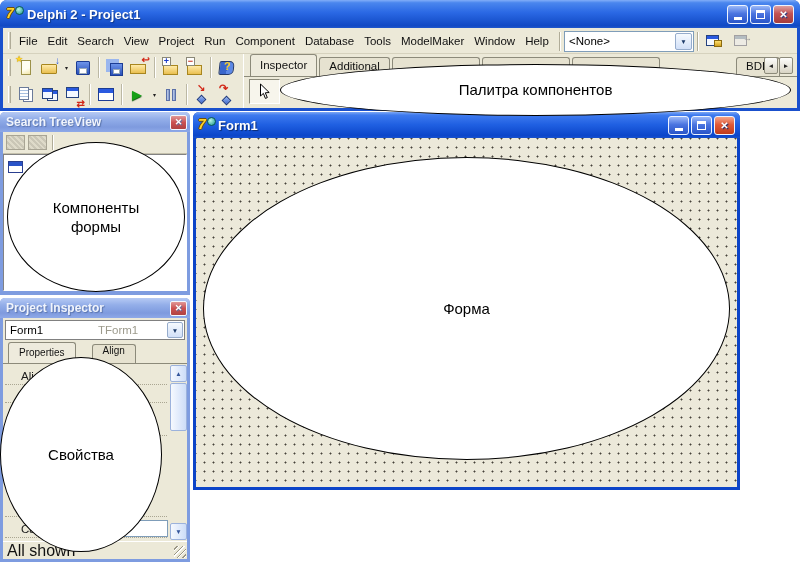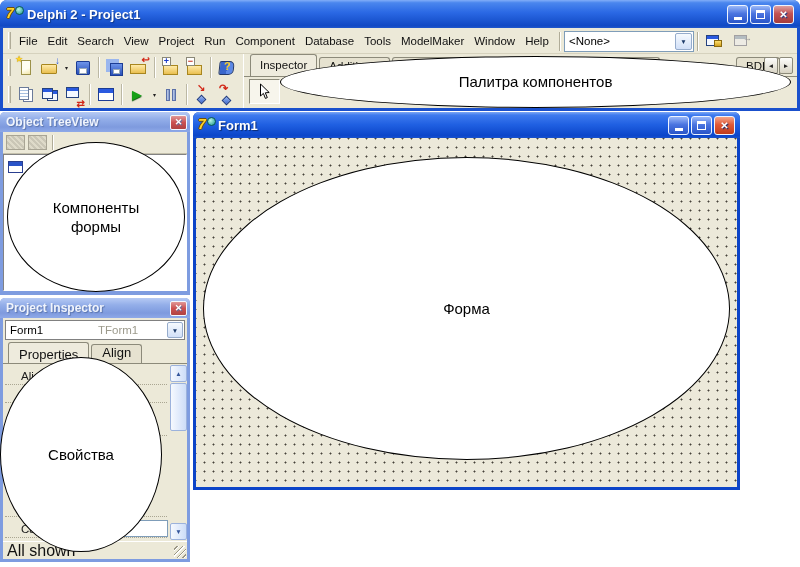--- a/index.html
+++ b/index.html
@@ -75,22 +75,22 @@
     background:linear-gradient(180deg,#2a54c8 0 4px,#fff 4px)}
 
   
   .oi-combo-row{height:24px;background:#ECE9D8;padding:2px;display:flex}
   .oi-combo{flex:1;height:20px;background:#fff;border:1px solid #808080;position:relative;display:flex;align-items:center;
     font-size:11.5px;padding-left:4px;color:#000}
   .oi-type{position:absolute;left:92px;color:#9c9a8c}
   .oi-dd{position:absolute;right:1px;top:1px;width:16px;height:16px;border:1px solid #96accc;border-radius:2px;
     background:linear-gradient(180deg,#f6fafe,#d2e0f8);display:flex;align-items:center;justify-content:center;font-size:6.5px;color:#1c3a6a}
   .oi-tabs{height:21px;background:#ECE9D8;display:flex;align-items:flex-end;padding-left:5px}
-  .oi-tab{height:19px;font-size:13px;padding:0 10px 0;background:#e6e2d0;border:1px solid #8c8a7a;border-bottom:none;
-    border-radius:3px 3px 0 0;margin-right:2px;color:#111}
+  .oi-tab{height:19px;font-size:10px;padding:0 10px 0;background:#e6e2d0;border:1px solid #8c8a7a;border-bottom:none;
+    border-radius:3px 3px 0 0;margin-right:16px;color:#111}
   .oi-tab-act{height:21px;background:#eeebdd;position:relative;z-index:2;padding-top:4px}
   .oi-grid{height:178px;background:#ECE9D8;border-top:1px solid #8c8a7a;position:relative;font-size:11.5px}
   .prop-row{position:absolute;left:2px;right:20px;height:18px;display:flex;align-items:center;padding-left:16px;
     border-bottom:1px dotted #aaa692;color:#1a1a1a}
   .expand-box{position:absolute;left:3px;top:4px;width:9px;height:9px;border:1px solid #82806e;background:#fff}
   .expand-box::before{content:"";position:absolute;left:1px;top:3px;width:5px;height:1px;background:#333}
   .expand-box::after{content:"";position:absolute;left:3px;top:1px;width:1px;height:5px;background:#333}
   .prop-editor{position:absolute;left:53px;right:-1px;top:0;height:17px;background:#fff;border:1px solid #7f9db9}
   .oi-scroll{position:absolute;right:0;top:1px;width:17px;height:176px}
   .sb{position:absolute;left:0;width:17px;background:linear-gradient(90deg,#f6f9fe,#cdddf8);border:1px solid #9cb2dc;border-radius:2px;
@@ -104,21 +104,21 @@
   #form-win{position:absolute;left:193px;top:112px;width:547px;height:378px;background:#0c44c8;padding:0 3px 3px;border-radius:6px 6px 0 0}
   #form-title{height:26px;margin:0 -3px;padding:0 5px;border-radius:6px 6px 0 0;display:flex;align-items:center;gap:4px;
     font-size:13px;font-weight:bold;color:#fff;text-shadow:1px 1px 1px #0a2a70;
     background:linear-gradient(180deg,#7ea8f6 0%,#3e7aee 12%,#2060e2 48%,#0c46ca 90%,#1750ce 100%)}
   #form-client{height:349px;background:#ece9da;
     background-image:radial-gradient(circle,#45413a 0.9px,transparent 1.1px);background-size:9px 9px;background-position:4px 5px}
 
   
   .callout{position:absolute;z-index:60;background:#fff;border:1.4px solid #000;border-radius:50%;
     display:flex;align-items:center;justify-content:center;text-align:center;font-size:15px;color:#000;line-height:1.3}
-  #co-palette{left:280px;top:56px;width:511px;height:52px}
+  #co-palette{left:280px;top:64px;width:511px;height:52px}
   #co-tree{left:7px;top:142px;width:178px;height:150px}
   #co-insp{left:0;top:357px;width:162px;height:195px}
   #co-form{left:203px;top:157px;width:527px;height:303px}
   #co-tree .co-text{display:block;width:112px}
 
   
   .ic{width:20px;height:20px;position:relative;flex:none}
   .ic::before,.ic::after{content:"";position:absolute;box-sizing:border-box}
   .ic-new::before{left:5px;top:2px;width:10px;height:15px;background:linear-gradient(160deg,#fffef2 60%,#f2e5a8);border:1px solid #9c914a}
   .ic-new::after{content:"★";left:-1px;top:-4px;color:#ffd226;font-size:9px;text-shadow:0 0 1px #8a6a00}
@@ -293,21 +293,21 @@
             <path d="M1.5 1 L1.5 13 L4.4 10.4 L6.4 15.4 L8.3 14.6 L6.3 9.8 L10.2 9.5 Z" fill="#fff" stroke="#000" stroke-width="1"></path>
           </svg>
         </span>
       </div>
     </div>
   </div>
 </div>
 
 <div id="tree-win" class="toolwin">
   <div class="ttitle">
-    <span>Object TreeView</span>
+    <span>Search TreeView</span>
     <span class="tclose">
         <span>✕</span>
       </span>
   </div>
   <div class="tv-toolbar">
     <span class="tv-ic"></span>
     <span class="tv-ic"></span>
     <span class="vsep2"></span>
   </div>
   <div class="tv-area">

